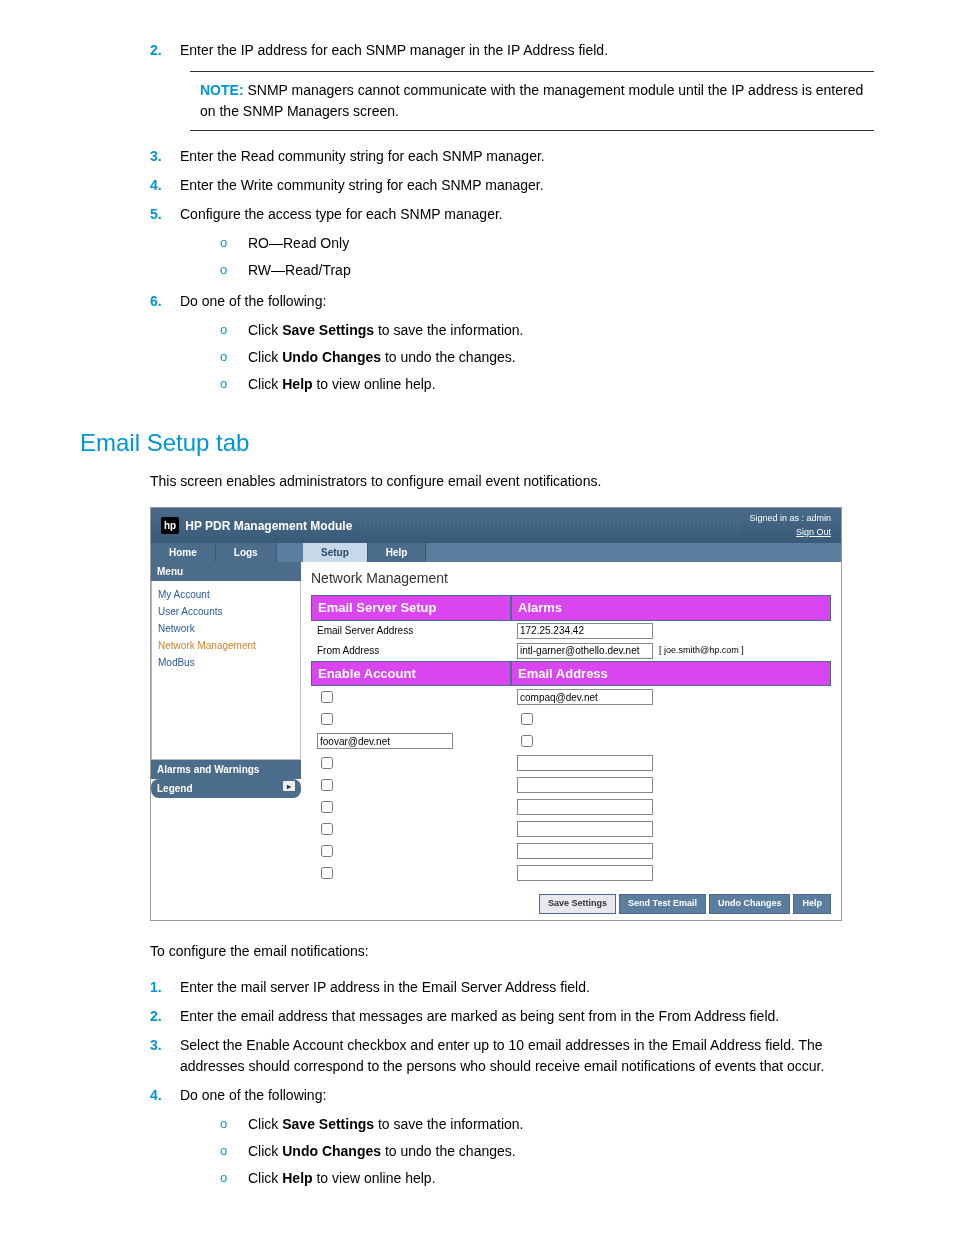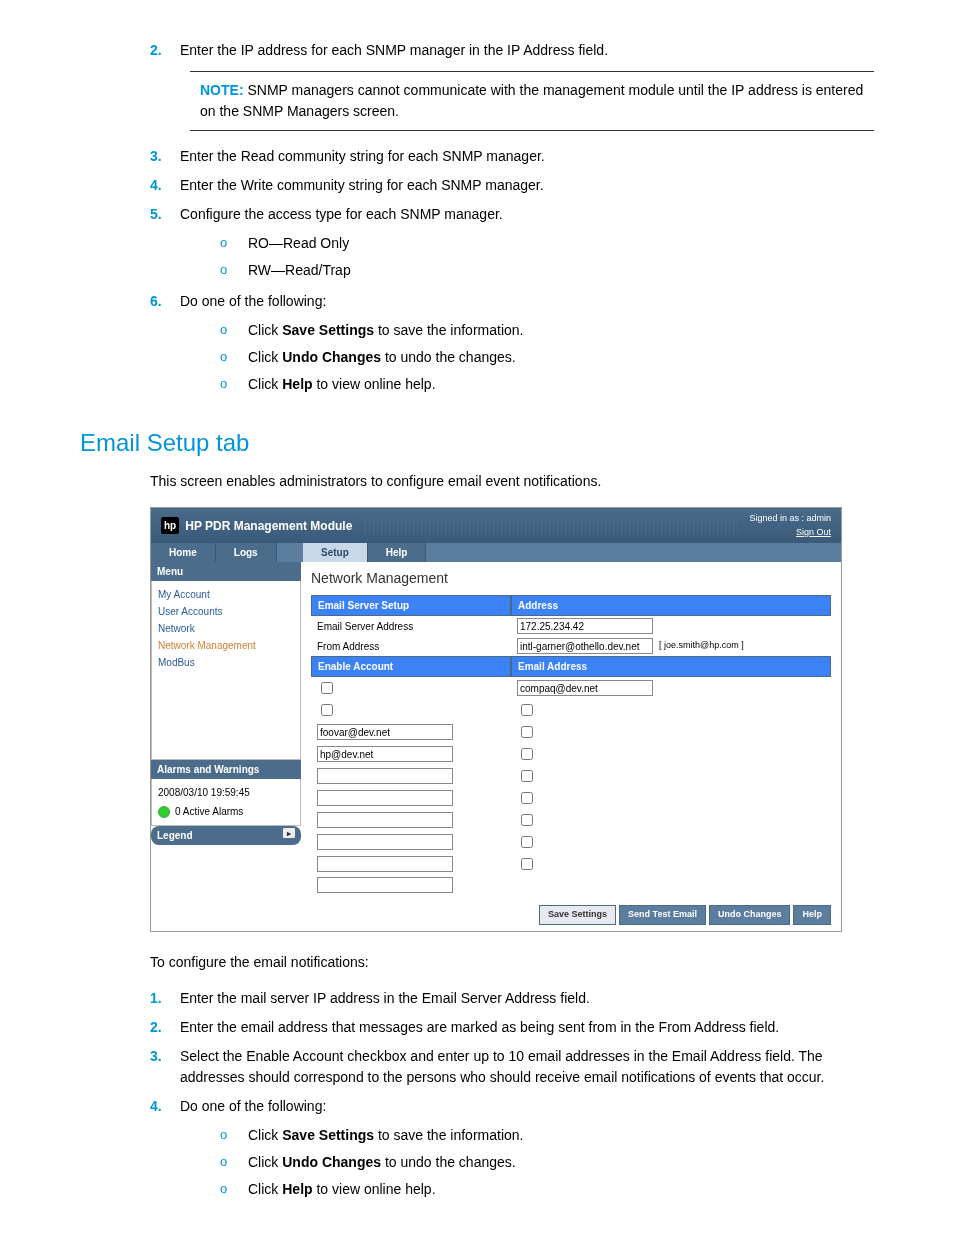--- a/index.html
+++ b/index.html
@@ -131,24 +131,24 @@
     padding: 2px 6px;
     border:1px solid #4a6a8a;
     cursor:pointer;
   }
   .subtab.active {
     background:#e8e8f0;
     color:#333;
   }
   .form-grid { display:grid; grid-template-columns: 200px 1fr; gap:0;}
   .grid-header {
-    background:#3b82f6;
+    background:#d946ef;
     color:#fff;
     font-weight:bold;
-    font-size:10px;
+    font-size:13px;
     padding:2px 6px;
     border:1px solid #4a6a8a;
   }
   .grid-cell {
     padding: 2px 6px;
     font-size:10px;
     display:flex;
     align-items:center;
     gap:6px;
   }
@@ -269,37 +269,30 @@
     <div class="left-col">
       <div class="menu-header">Menu</div>
       <div class="menu-body">
         <div class="menu-link">My Account</div>
         <div class="menu-link">User Accounts</div>
         <div class="menu-link">Network</div>
         <div class="menu-link sel">Network Management</div>
         <div class="menu-link">ModBus</div>
       </div>
       <div class="aw-header">Alarms and Warnings</div>
-      <div class="aw-body">
-        <div>2008/03/10 19:59:45</div>
-        <div class="alarm-line">
-          <div class="alarm-icon"></div>
-          <div>0 Active Alarms</div>
-        </div>
-      </div>
       <div class="legend-header">
         <span>Legend</span>
         <span class="lg-icon">▸</span>
       </div>
     </div>
     <div class="right-col">
       <div class="nm-title">Network Management</div>
       <div class="form-grid">
         <div class="grid-header">Email Server Setup</div>
-        <div class="grid-header">Address</div>
+        <div class="grid-header">Alarms</div>
         <div class="grid-cell">Email Server Address</div>
         <div class="grid-cell">
             <input type="text" value="172.25.234.42" style="">
           </div>
         <div class="grid-cell">From Address</div>
         <div class="grid-cell">
           <input type="text" value="intl-garner@othello.dev.net" style="">
           <span style="font-size:9px;">[ joe.smith@hp.com ]</span>
         </div>
         <div class="grid-header">Enable Account</div>
@@ -314,23 +307,20 @@
             <input type="checkbox" style="">
           </div>
         <div class="grid-cell">
             <input type="checkbox" style="">
           </div>
         <div class="grid-cell">
             <input type="text" value="foovar@dev.net" style="">
           </div>
         <div class="grid-cell">
             <input type="checkbox" style="">
-          </div>
-        <div class="grid-cell">
-            <input type="text" value="hp@dev.net" style="">
           </div>
         <div class="grid-cell">
             <input type="checkbox" style="">
           </div>
         <div class="grid-cell">
             <input type="text" value="" style="">
           </div>
         <div class="grid-cell">
             <input type="checkbox" style="">
           </div>

